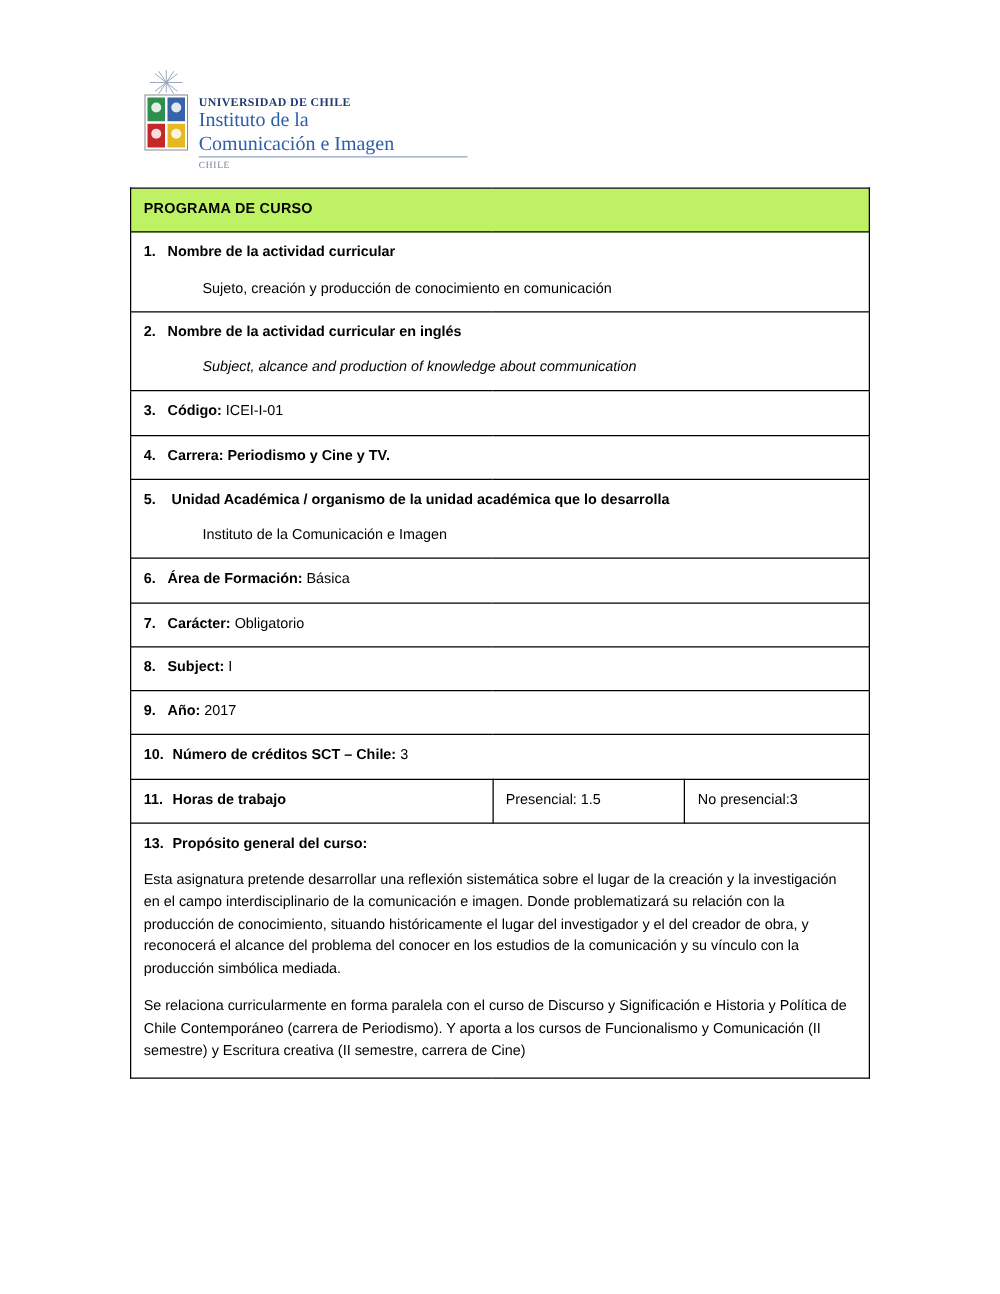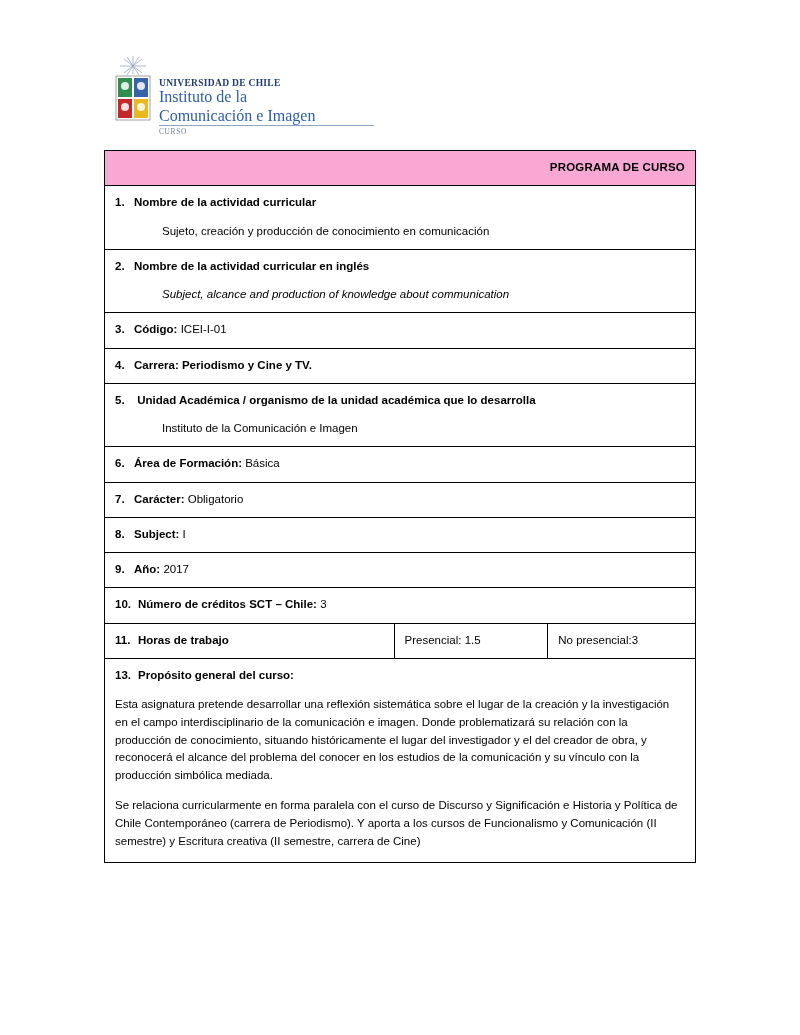--- a/index.html
+++ b/index.html
@@ -82,22 +82,22 @@
     table-layout: fixed;
   }
   .doc-table td {
     border: 1px solid #000000;
     padding: 8px 10px 9px 10px;
     vertical-align: top;
     font-size: 11.5px;
     line-height: 1.5;
   }
   .title-cell {
-    background: #f9a8d4;
-    text-align: right;
+    background: #bef264;
+    text-align: left;
     font-weight: bold;
     font-size: 12px;
     letter-spacing: 0.2px;
     padding: 9px 10px;
   }
   .row-label {
     font-weight: bold;
   }
   .num {
     display: inline-block;
@@ -168,21 +168,21 @@
         <circle cx="12" cy="30" r="4" fill="#ffffff" opacity="0.85"></circle>
         <circle cx="28" cy="30" r="4" fill="#ffffff" opacity="0.85"></circle>
         <circle cx="12" cy="51" r="4" fill="#ffffff" opacity="0.85"></circle>
         <circle cx="28" cy="51" r="4" fill="#ffffff" opacity="0.85"></circle>
       </svg>
     </div>
     <div class="logo-text">
       <div class="logo-line1">UNIVERSIDAD DE CHILE</div>
       <div class="logo-line2">Instituto de la</div>
       <div class="logo-line3">Comunicación e Imagen</div>
-      <div class="logo-line4">CURSO</div>
+      <div class="logo-line4">CHILE</div>
     </div>
     <div class="logo-rule"></div>
   </div>
 
   <table class="doc-table">
     <colgroup>
       <col style="width:49%">
       <col style="width:26%">
       <col style="width:25%">
     </colgroup>

